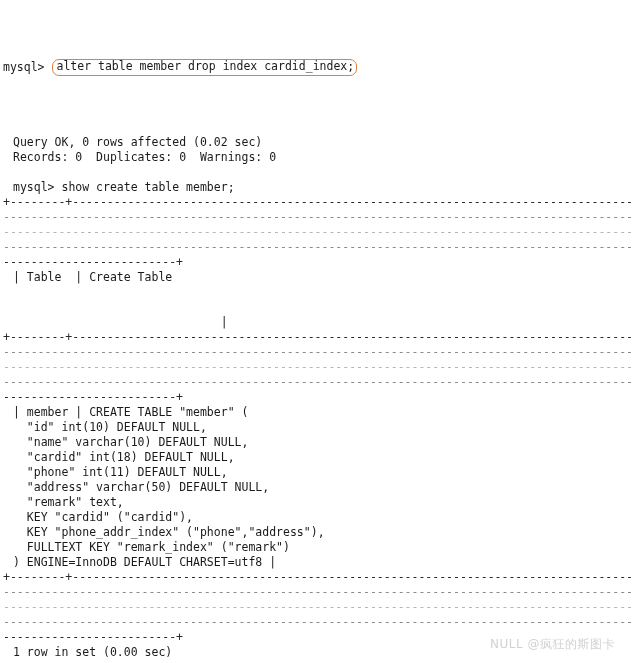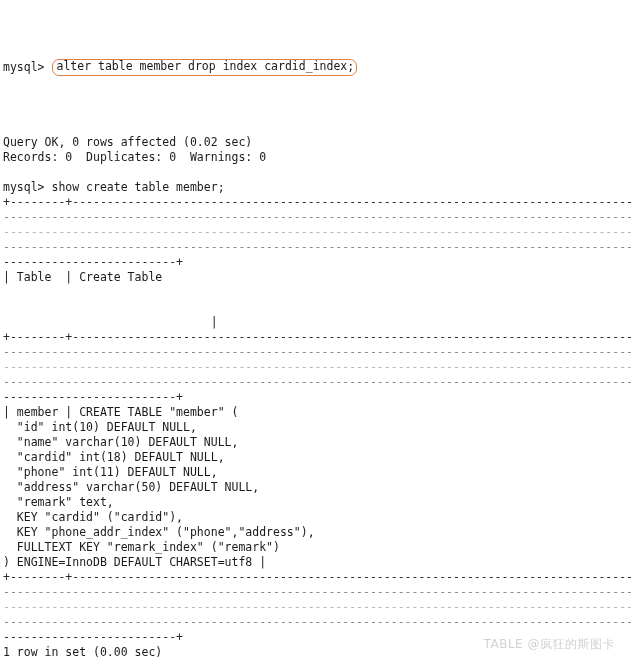--- a/index.html
+++ b/index.html
@@ -27,21 +27,21 @@
     font-size: 11.5px;
     line-height: 15px;
     white-space: pre;
     letter-spacing: 0px;
   }
 
   .tline {
     height: 15px;
     line-height: 15px;
     white-space: pre;
-    padding-left: 3px;
+    padding-left: 13px;
     overflow: hidden;
   }
 
   .tline.blank { }
 
   
   .cmd-line {
     position: relative;
     height: 15px;
     line-height: 15px;
@@ -100,13 +100,13 @@
   <div class="cmd-line"><span>mysql&gt; </span><span class="highlight-box" style="border-color: rgb(224, 128, 64);"><span>alter table member drop index cardid_index;</span></span></div>
 
   
   <div id="output-lines"><div class="tline">Query OK, 0 rows affected (0.02 sec)</div><div class="tline">Records: 0  Duplicates: 0  Warnings: 0</div><div class="tline blank"></div><div class="tline">mysql&gt; show create table member;</div><div class="rule">+--------+------------------------------------------------------------------------------------------</div><div class="rule rule-faint">------------------------------------------------------------------------------------------------</div><div class="rule rule-veryfaint">------------------------------------------------------------------------------------------------</div><div class="rule rule-faint">------------------------------------------------------------------------------------------------</div><div class="rule">-------------------------+</div><div class="tline">| Table  | Create Table</div><div class="tline blank"></div><div class="tline blank"></div><div class="tline">                              |</div><div class="rule">+--------+------------------------------------------------------------------------------------------</div><div class="rule rule-faint">------------------------------------------------------------------------------------------------</div><div class="rule rule-veryfaint">------------------------------------------------------------------------------------------------</div><div class="rule rule-faint">------------------------------------------------------------------------------------------------</div><div class="rule">-------------------------+</div><div class="tline">| member | CREATE TABLE "member" (</div><div class="tline">  "id" int(10) DEFAULT NULL,</div><div class="tline">  "name" varchar(10) DEFAULT NULL,</div><div class="tline">  "cardid" int(18) DEFAULT NULL,</div><div class="tline">  "phone" int(11) DEFAULT NULL,</div><div class="tline">  "address" varchar(50) DEFAULT NULL,</div><div class="tline">  "remark" text,</div><div class="tline">  KEY "cardid" ("cardid"),</div><div class="tline">  KEY "phone_addr_index" ("phone","address"),</div><div class="tline">  FULLTEXT KEY "remark_index" ("remark")</div><div class="tline">) ENGINE=InnoDB DEFAULT CHARSET=utf8 |</div><div class="rule">+--------+------------------------------------------------------------------------------------------</div><div class="rule rule-faint">------------------------------------------------------------------------------------------------</div><div class="rule rule-veryfaint">------------------------------------------------------------------------------------------------</div><div class="rule rule-faint">------------------------------------------------------------------------------------------------</div><div class="rule">-------------------------+</div><div class="tline">1 row in set (0.00 sec)</div><div class="tline blank"></div></div>
 
   
   
 
 </div>
 
-<div class="watermark" style="color: rgb(210, 210, 210);">TABLE @疯狂的斯图卡</div>
+<div class="watermark" style="color: rgb(210, 210, 210);">NULL @疯狂的斯图卡</div>
 
 </body></html>

